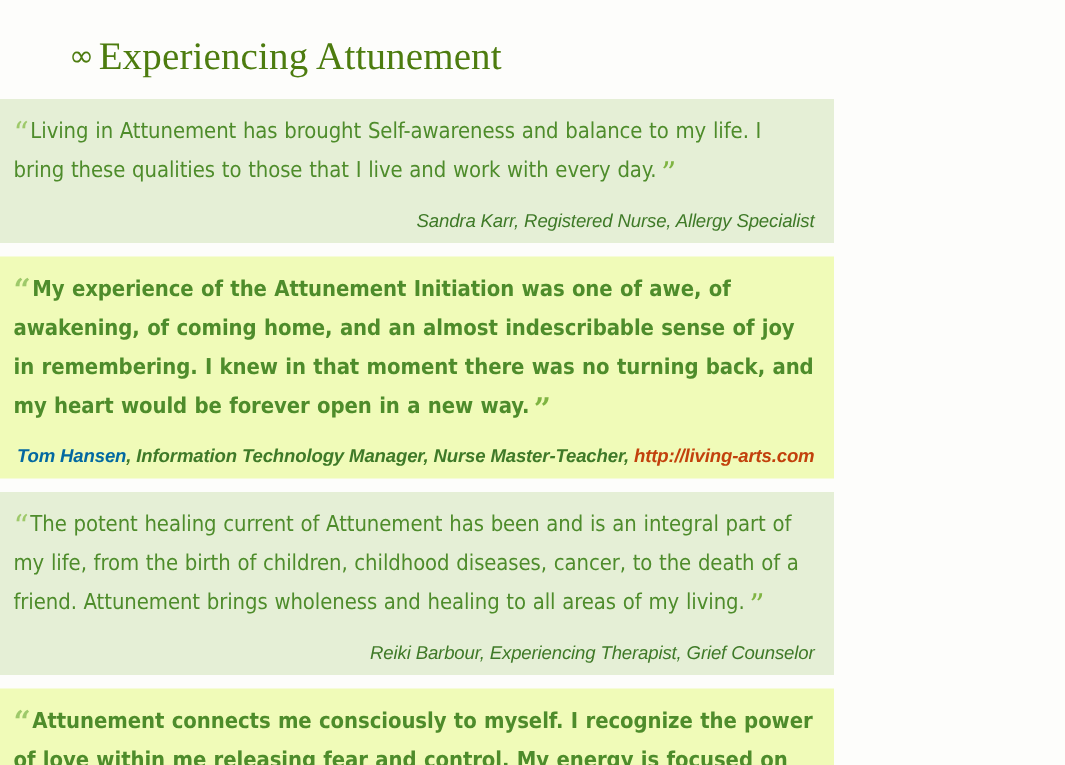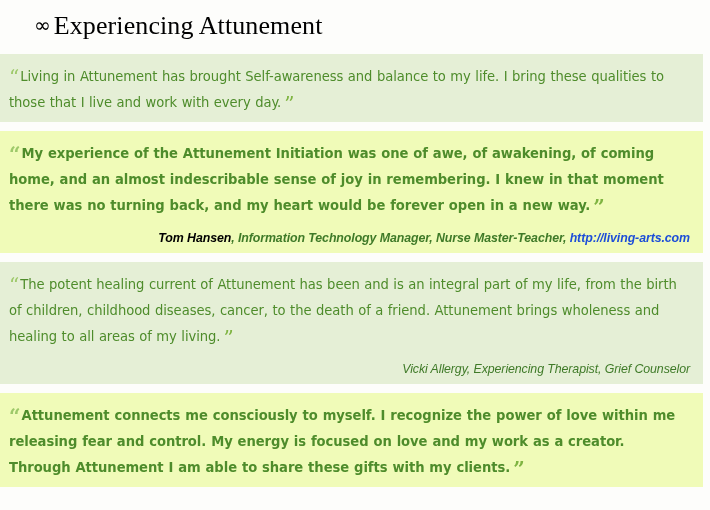--- a/index.html
+++ b/index.html
@@ -16,27 +16,27 @@
 
   .page {
     position: relative;
     width: 710px;
     height: 510px;
     box-sizing: border-box;
   }
 
   
   .page-title {
-    margin: 0;
+    margin: 12px;
     padding: 11px 0 0 34px;
     font-family: "Liberation Serif", "DejaVu Serif", serif;
     font-size: 26px;
     font-weight: 400;
     line-height: 1.15;
-    color: #000000;
+    color: #4d7c0f;
     letter-spacing: 0.1px;
     white-space: nowrap;
   }
   .page-title .infinity {
     font-family: "DejaVu Sans", sans-serif;
     font-size: 20px;
     vertical-align: 2px;
     margin-right: 3px;
   }
 
@@ -44,21 +44,21 @@
   .testimonials {
     margin: 0;
     padding: 0;
     list-style: none;
     margin-top: 13px;
   }
 
   .testimonial {
     position: relative;
     box-sizing: border-box;
-    width: 703px;
+    width: 556px;
     padding: 9px 13px 7px 9px;
     margin-bottom: 9px;
   }
   .testimonial.tone-a { background: #e5efd6; }
   .testimonial.tone-b { background: #f0fbb8; font-weight: bold; }
 
   .quote-body {
     margin: 0;
     font-family: "DejaVu Sans Condensed", "DejaVu Sans", sans-serif;
     font-size: 14.6px;
@@ -91,44 +91,45 @@
     margin: 0;
     margin-top: 13px;
     text-align: right;
     font-family: "Liberation Sans", "DejaVu Sans", sans-serif;
     font-style: italic;
     font-size: 12.4px;
     line-height: 15px;
     color: #3f7a28;
     letter-spacing: -0.1px;
   }
-  .attribution .accent { color: #000000; }
-  .attribution .link { color: #1d4ed8; }
+  .attribution .accent { color: #0369a1; }
+  .attribution .link { color: #c2410c; }
 
   .testimonial:last-child { margin-bottom: 0; }
 </style>
 </head>
 <body>
 
 <div class="page">
 
   <h1 class="page-title">
     <span class="infinity">∞</span><span>Experiencing Attunement</span>
   </h1>
 
   <ul class="testimonials">
       <li class="testimonial tone-a">
         <p class="quote-body"><span class="qmark open">“</span><span>Living in Attunement has brought Self-awareness and balance to my life. I bring these qualities to those that I live and work with every day.</span><span class="qmark close">”</span></p>
+        <p class="attribution"><span>Sandra Karr</span><span>, Registered Nurse, Allergy Specialist</span></p>
       </li>
       <li class="testimonial tone-b">
         <p class="quote-body"><span class="qmark open">“</span><span>My experience of the Attunement Initiation was one of awe, of awakening, of coming home, and an almost indescribable sense of joy in remembering. I knew in that moment there was no turning back, and my heart would be forever open in a new way.</span><span class="qmark close">”</span></p>
         <p class="attribution"><span class="accent">Tom Hansen</span><span>, Information Technology Manager, Nurse Master-Teacher, </span><span class="link">http://living-arts.com</span></p>
       </li>
       <li class="testimonial tone-a">
         <p class="quote-body"><span class="qmark open">“</span><span>The potent healing current of Attunement has been and is an integral part of my life, from the birth of children, childhood diseases, cancer, to the death of a friend. Attunement brings wholeness and healing to all areas of my living.</span><span class="qmark close">”</span></p>
-        <p class="attribution"><span>Vicki Allergy</span><span>, Experiencing Therapist, Grief Counselor</span></p>
+        <p class="attribution"><span>Reiki Barbour</span><span>, Experiencing Therapist, Grief Counselor</span></p>
       </li>
       <li class="testimonial tone-b">
         <p class="quote-body"><span class="qmark open">“</span><span>Attunement connects me consciously to myself. I recognize the power of love within me releasing fear and control. My energy is focused on love and my work as a creator. Through Attunement I am able to share these gifts with my clients.</span><span class="qmark close">”</span></p>
       </li>
     </ul>
 
 </div>
 
 </body></html>

